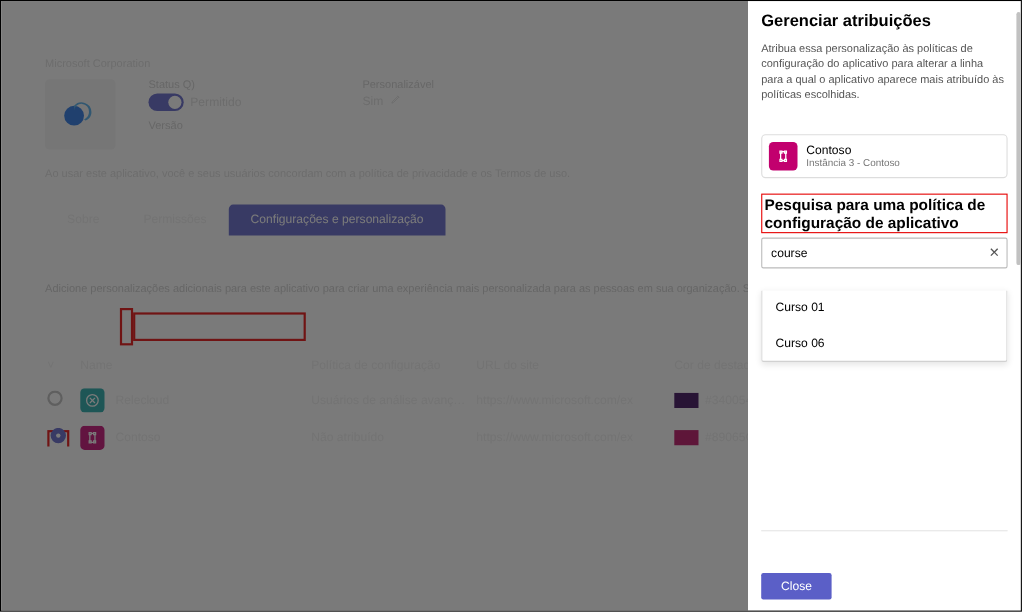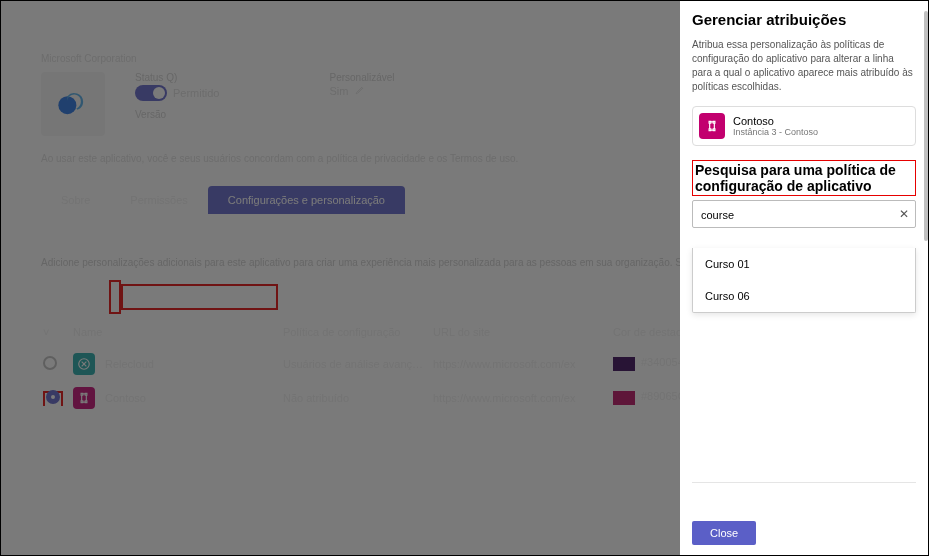--- a/index.html
+++ b/index.html
@@ -47,21 +47,21 @@
     .chk.on{ background:#5b5fc7; border-color:#5b5fc7; position:relative;}
     .chk.on::after{content:''; position:absolute; inset:3px; background:#fff; border-radius:50%;}
     .swatch{ width:22px; height:14px; display:inline-block; vertical-align:middle; margin-right:6px;}
     .red-select{ border:2px solid #e60000; padding:1px}
 
     
     .panel{ position:absolute; right:0; top:0; bottom:0; width:248px; background:#fff; z-index:20; padding:10px 12px 0 12px; display:flex; flex-direction:column;}
     .panel-scroll{right:0;top:10px;bottom:60px;width:4px;position:absolute;}
     .panel-scroll::before{content:'';position:absolute;top:0;right:0;width:4px;height:230px;background:#c1c1c1;border-radius:2px;}
     .panel h2{ font-size:15px; font-weight:700; margin-bottom:10px;}
-    .panel .desc{ font-size:10px; color:#555; line-height:1.4; margin-bottom:12px;}
+    .panel .desc{ font-size:10px; color:#555; line-height:1.4; margin-bottom:28px;}
     .app-chip{ border:1px solid #ddd; border-radius:4px; padding:6px; display:flex; gap:8px; align-items:center; margin-bottom:14px;}
     .app-chip .ic{ width:26px; height:26px; border-radius:4px; background:#c2006e; display:flex;align-items:center;justify-content:center;}
     .app-chip .txt .nm{ font-size:11px; font-weight:500;}
     .app-chip .txt .sub{ font-size:9px; color:#777;}
     .search-label{ font-size:14px; font-weight:600; margin-bottom:4px; display:inline-block;}
     .red-lbl{ border:1.5px solid #e60000; padding:1px 2px;}
     .search-box{ position:relative; border:1px solid #bbb; border-radius:2px; padding:4px 26px 4px 8px; margin-bottom:20px;}
     .search-box input{ border:0; outline:0; width:100%; font-size:11px; background:transparent;}
     .clear-x{ position:absolute; right:6px; top:50%; transform:translateY(-50%); font-size:12px; color:#555; cursor:pointer;}
     .dropdown{ border:1px solid #ccc; border-top:0; border-radius:0 0 2px 2px; box-shadow:0 2px 6px rgba(0,0,0,.1);}

